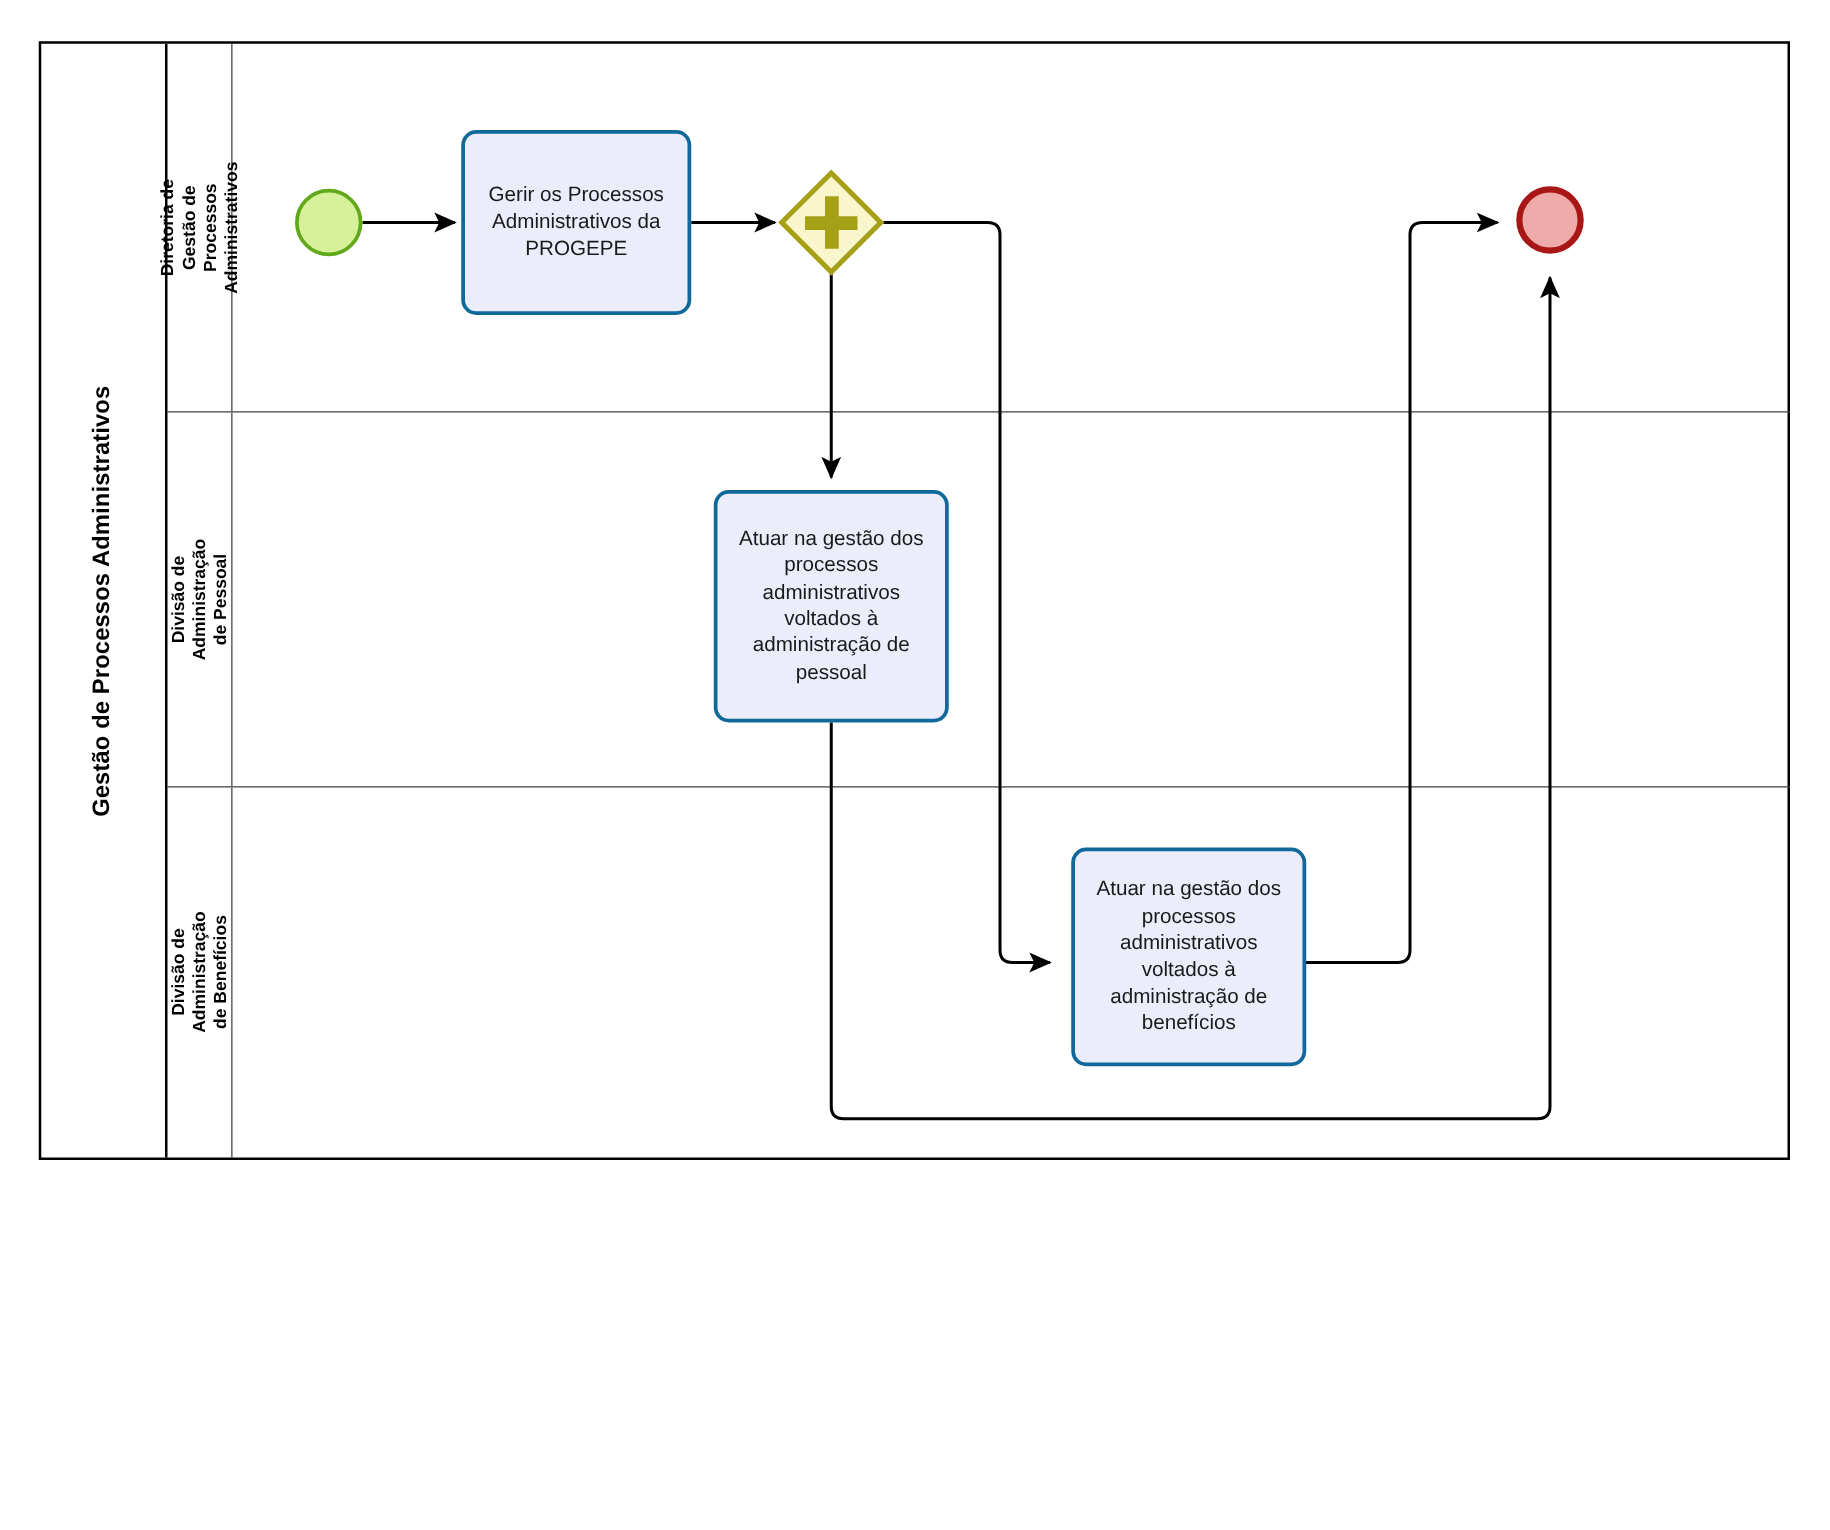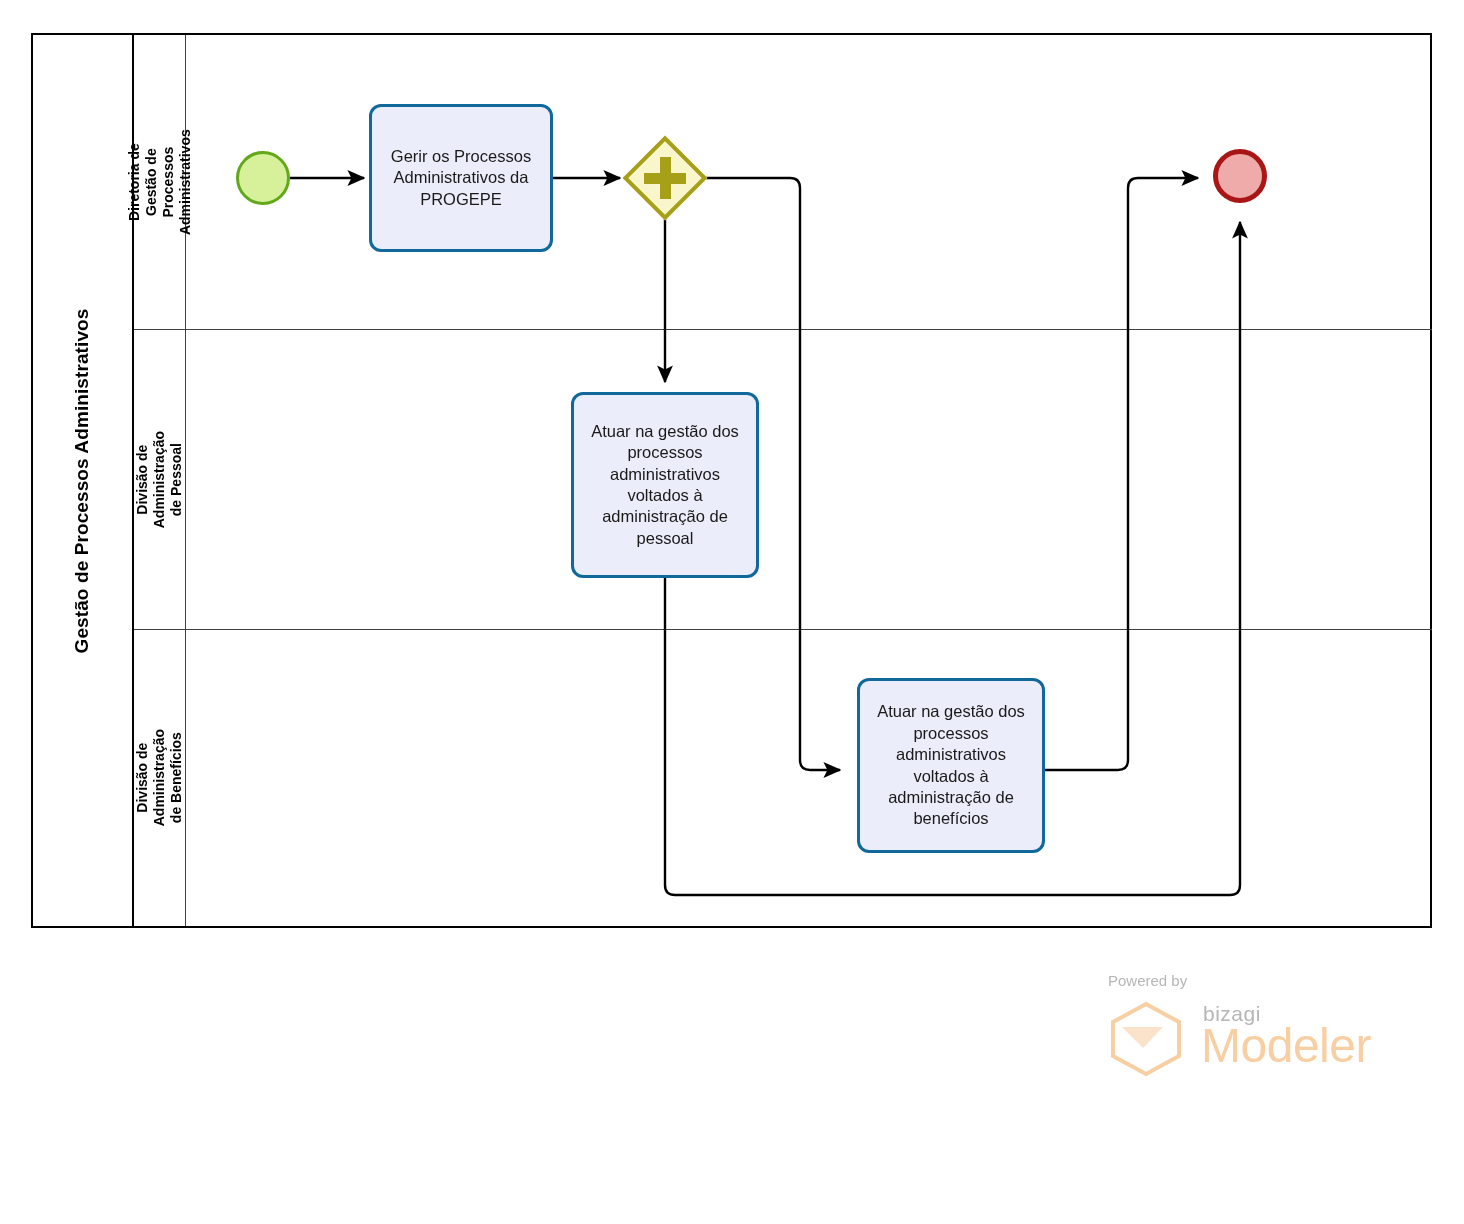--- a/index.html
+++ b/index.html
@@ -148,25 +148,14 @@
     <div class="gw-plus-h"></div>
     <div class="gw-plus-v"></div>
   </div>
 
   <div class="task" style="left:571px;top:392px;width:188px;height:186px;">Atuar na gestão dos processos administrativos voltados à administração de pessoal</div>
 
   <div class="task" style="left:857px;top:678px;width:188px;height:175px;">Atuar na gestão dos processos administrativos voltados à administração de benefícios</div>
 
   <div class="event end-event" style="left:1213px;top:149px;"></div>
 
-  <div class="watermark">
-    <div class="wm-powered">Powered by</div>
-
-    <svg class="wm-hex" width="82" height="76" viewBox="0 0 82 76" xmlns="http://www.w3.org/2000/svg">
-      <path d="M41 4 L74 22 L74 56 L41 74 L8 56 L8 22 Z" fill="none" stroke="#F7CFA2" stroke-width="4"></path>
-      <path d="M17 27 L58 27 L38 48 Z" fill="#FBE2CA"></path>
-    </svg>
-
-    <div class="wm-bizagi">bizagi</div>
-    <div class="wm-modeler">Modeler</div>
-  </div>
 
 </div>
 
 </body></html>

